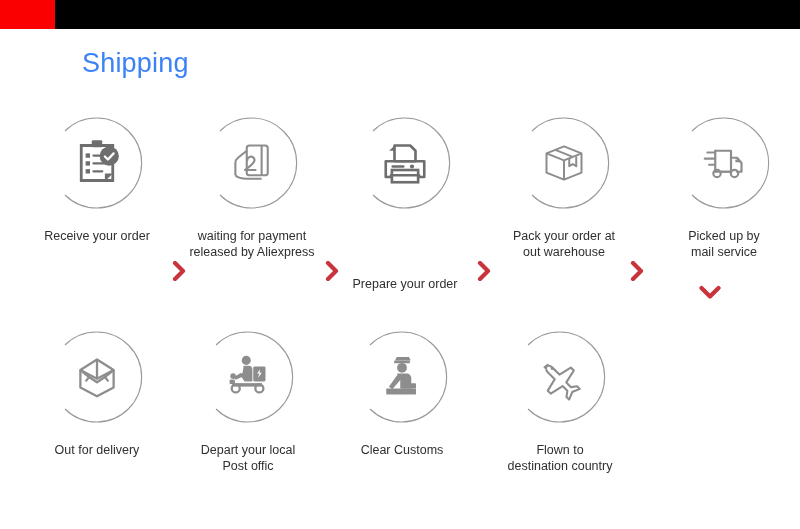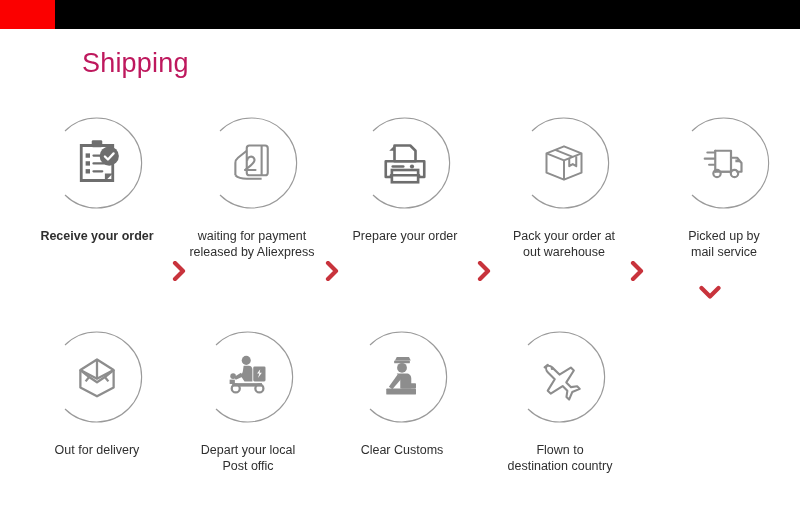--- a/index.html
+++ b/index.html
@@ -11,21 +11,21 @@
   }
   #page { position: relative; width: 800px; height: 529px; background:#fff; }
 
   
   .topbar { position: absolute; left:0; top:0; width:800px; height:29px; background:#000; }
   .topbar-accent { position:absolute; left:0; top:0; width:55px; height:29px; background:#fb0000; }
 
   
   .page-title {
     position:absolute; left:82px; top:50px;
-    font-size:27px; font-weight:400; color:#be185d;
+    font-size:27px; font-weight:400; color:#3b82f6;
     letter-spacing:.2px; line-height:1;
   }
 
   
   .row { position:absolute; left:0; width:800px; height:180px; }
   .row-1 { top:105px; }
   .row-2 { top:319px; }
 
   .step {
     position:absolute; top:0; width:152px; height:180px;
@@ -63,21 +63,21 @@
 <div id="page">
 
   <div class="topbar">
     <div class="topbar-accent"></div>
   </div>
 
   <div class="page-title">Shipping</div>
 
   <div class="row row-1">
 
-    <div class="step" style="left:21px;font-weight:bold;">
+    <div class="step" style="left:21px;">
       <div class="circle-wrap">
         <svg viewBox="0 0 108 108">
           <path d="M 22 22 A 45 45 0 1 1 22 86" fill="none" stroke="#9a9a9a" stroke-width="1.1"></path>
         </svg>
         <div class="icon-box">
           <svg viewBox="0 0 64 64" fill="none" stroke="#6e6e6e" stroke-width="3.2">
             <path d="M14 12h36v40H14z"></path>
             <rect x="26" y="6" width="12" height="8" rx="1.5" fill="#6e6e6e" stroke="none"></rect>
             <rect x="19" y="21" width="5" height="5" fill="#6e6e6e" stroke="none"></rect>
             <rect x="19" y="30" width="5" height="5" fill="#6e6e6e" stroke="none"></rect>
@@ -117,21 +117,21 @@
       <div class="step-label">waiting for payment
 released by Aliexpress</div>
     </div>
 
     <div class="chevron chev-r1" style="left:321px;">
       <svg width="14" height="20" viewBox="0 0 14 20">
           <path d="M3 2l8 8-8 8" fill="none" stroke="#c8333c" stroke-width="4.2" stroke-linecap="round" stroke-linejoin="round"></path>
         </svg>
     </div>
 
-    <div class="step" style="left:329px;">
+    <div class="step" style="left:329px;gap:48px;">
       <div class="circle-wrap">
         <svg viewBox="0 0 108 108">
           <path d="M 22 22 A 45 45 0 1 1 22 86" fill="none" stroke="#9a9a9a" stroke-width="1.1"></path>
         </svg>
         <div class="icon-box">
           <svg viewBox="0 0 64 64" fill="none" stroke="#6e6e6e" stroke-width="3">
             <path d="M20 12h18l6 6v12H20z" stroke-linejoin="round"></path>
             <path d="M20 12l-6 6h6z" fill="#6e6e6e" stroke="none"></path>
             <path d="M10 30h44v18h-6v-2h-32v2h-6z" stroke-linejoin="round"></path>
             <path d="M18 36h12" stroke-width="3" stroke-linecap="round"></path>

